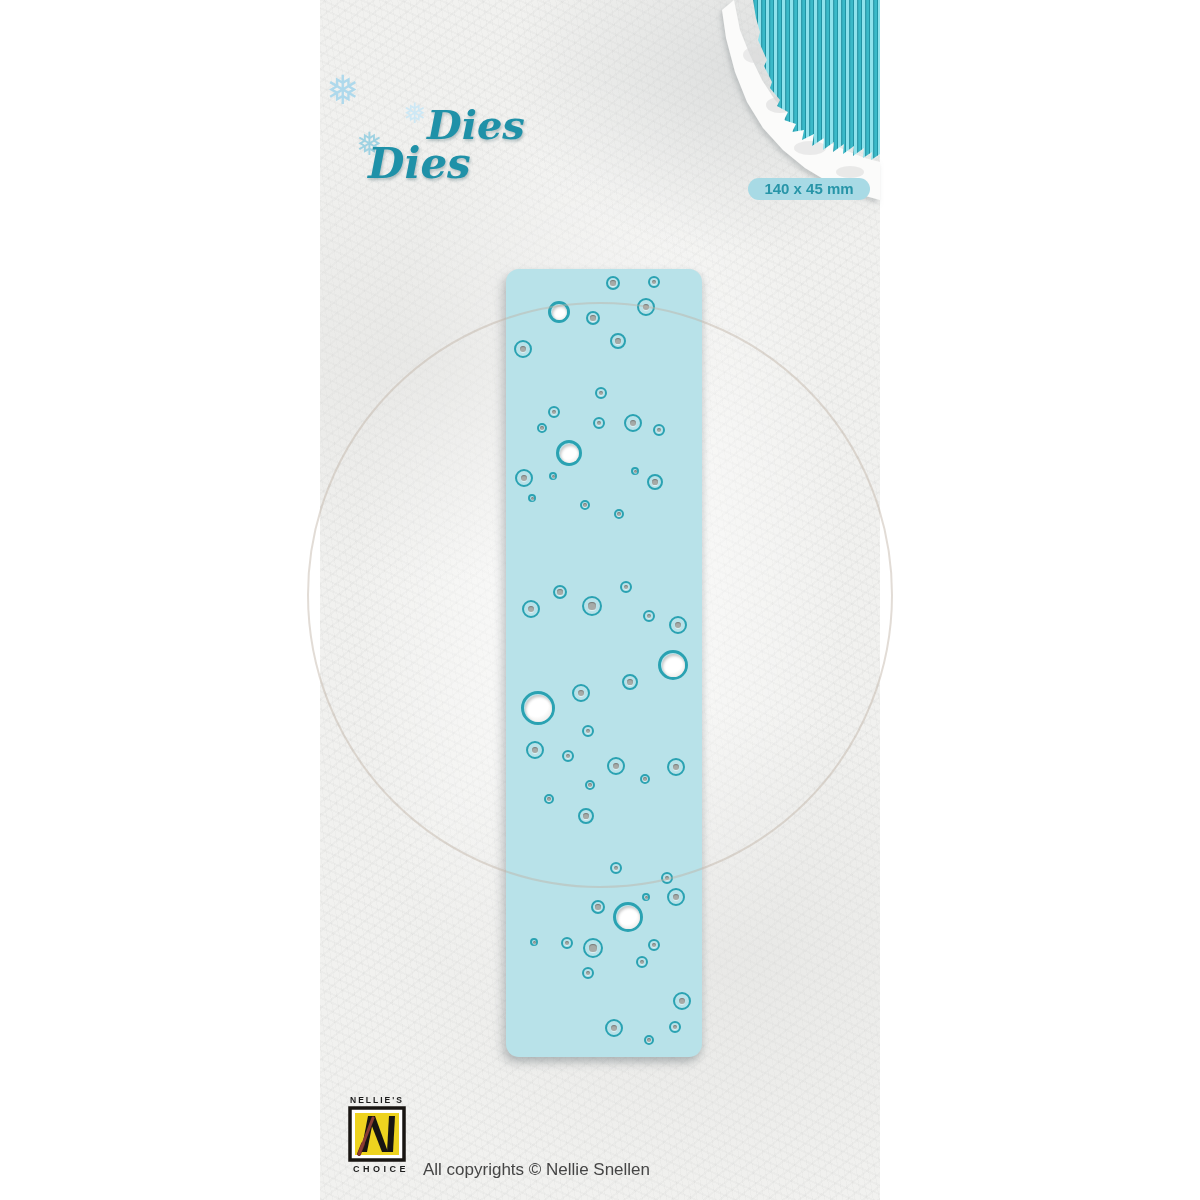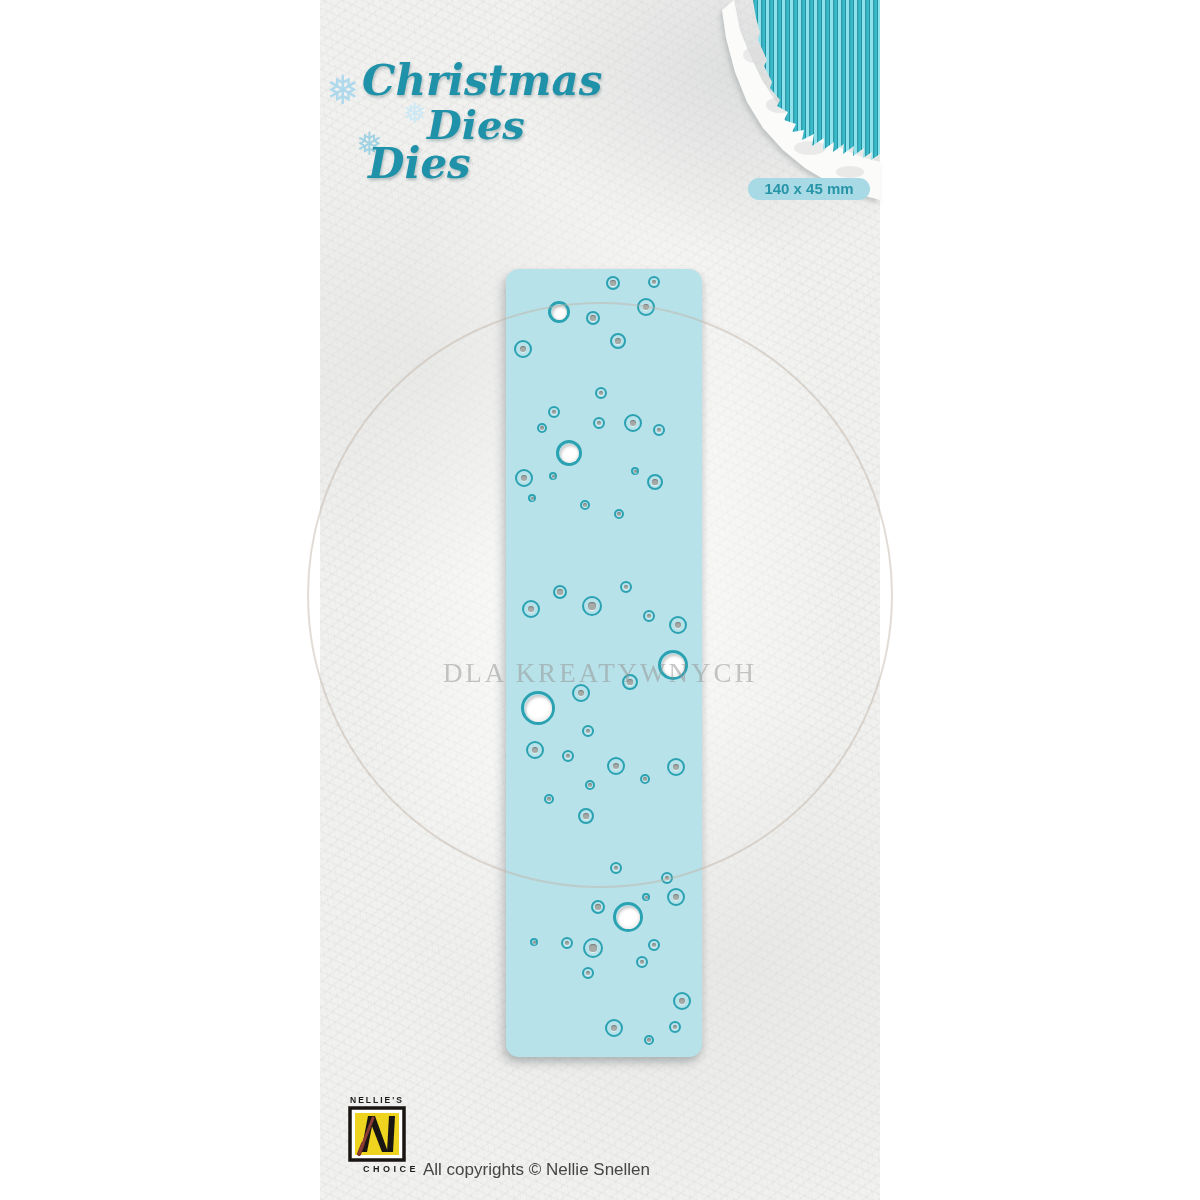--- a/index.html
+++ b/index.html
@@ -89,22 +89,22 @@
     position:absolute; left:347px; top:1095px; width:60px; z-index:20; text-align:center;
     font-size:8.5px; font-weight:bold; letter-spacing:2px; color:#1c1c1c; white-space:nowrap;
   }
   .nc-monogram { position:absolute; left:348px; top:1106px; z-index:20; }
   .mono-frame  { fill:#ffffff; stroke:var(--logo-black); stroke-width:3.5; }
   .mono-field  { fill:var(--logo-yellow); }
   .mono-bar    { fill:var(--logo-black); }
   .mono-brush  { stroke:var(--brush-red); stroke-width:3; stroke-linecap:round; }
   .mono-brush-tip { stroke:#5f241f; stroke-width:4; stroke-linecap:round; }
   .nc-bottom {
-    position:absolute; left:347px; top:1164px; width:62px; z-index:20; text-align:left;
-    font-size:9px; font-weight:bold; letter-spacing:3.5px; color:#1c1c1c; white-space:nowrap;margin-left:16px;
+    position:absolute; left:347px; top:1164px; width:62px; z-index:20; text-align:right;
+    font-size:9px; font-weight:bold; letter-spacing:3.5px; color:#1c1c1c; white-space:nowrap;
   }
   .copyright {
     position:absolute; left:423px; top:1160px; z-index:20;
     font-size:17px; color:var(--copyright-gray); white-space:nowrap;
   }
 </style>
 </head>
 <body>
 
 <div class="stage">
@@ -132,21 +132,20 @@
       <ellipse cx="140" cy="172" rx="14" ry="6" fill="#d2d2d2" opacity="0.45"></ellipse>
     </g>
     <polygon fill="url(#corr)" points="43,0 46,18 50,32 48,40 57,60 54,66 62,82 60,88 70,100 67,106 78,112 74,120
               86,124 82,132 94,130 92,140 104,134 102,146 114,138 113,150 124,142 123,152
               134,144 133,154 144,146 143,156 154,148 153,158 162,152 161,160 170,154 170,0"></polygon>
   </svg>
 
   <span class="sf sf1">❅</span>
   <span class="sf sf2">❅</span>
   <span class="sf sf3">❅</span>
-  <div class="logo-line l1">Christmas</div>
   <div class="logo-line l2">Dies</div>
   <div class="logo-line l3">Dies</div>
 
   <div class="size-badge">140 x 45 mm</div>
 
   <div class="die-strip"></div>
   <div class="circles-layer" id="circles-layer">
       <div class="die-circle dot" style="left: 606px; top: 276px; width: 14px; height: 14px; border-width: 2.5px;">
         <div class="inner" style="width: 5.04px; height: 5.04px;"></div>
       </div>
@@ -311,21 +310,20 @@
       </div>
       <div class="die-circle dot" style="left: 669px; top: 1021px; width: 12px; height: 12px; border-width: 2.5px;">
         <div class="inner" style="width: 4.32px; height: 4.32px;"></div>
       </div>
       <div class="die-circle dot" style="left: 644px; top: 1035px; width: 10px; height: 10px; border-width: 2px;">
         <div class="inner" style="width: 3.6px; height: 3.6px;"></div>
       </div>
     </div>
 
   <div class="wm-circle"></div>
-  <div class="wm-subtitle">DLA KREATYWNYCH</div>
 
   <div class="nc-top">NELLIE'S</div>
   <svg class="nc-monogram" viewBox="0 0 58 56" width="58" height="56">
     <rect class="mono-frame" x="2" y="2" width="54" height="52"></rect>
     <rect class="mono-field" x="7" y="7" width="44" height="42"></rect>
     <polygon class="mono-bar" points="13,46 20,10 26,10 19,46"></polygon>
     <polygon class="mono-bar" points="20,10 27,10 40,46 34,46"></polygon>
     <polygon class="mono-bar" points="39,46 41,10 47,10 45,46"></polygon>
     <line class="mono-brush-tip" x1="11" y1="48" x2="15" y2="38"></line>
     <line class="mono-brush" x1="11" y1="48" x2="25" y2="12"></line>

